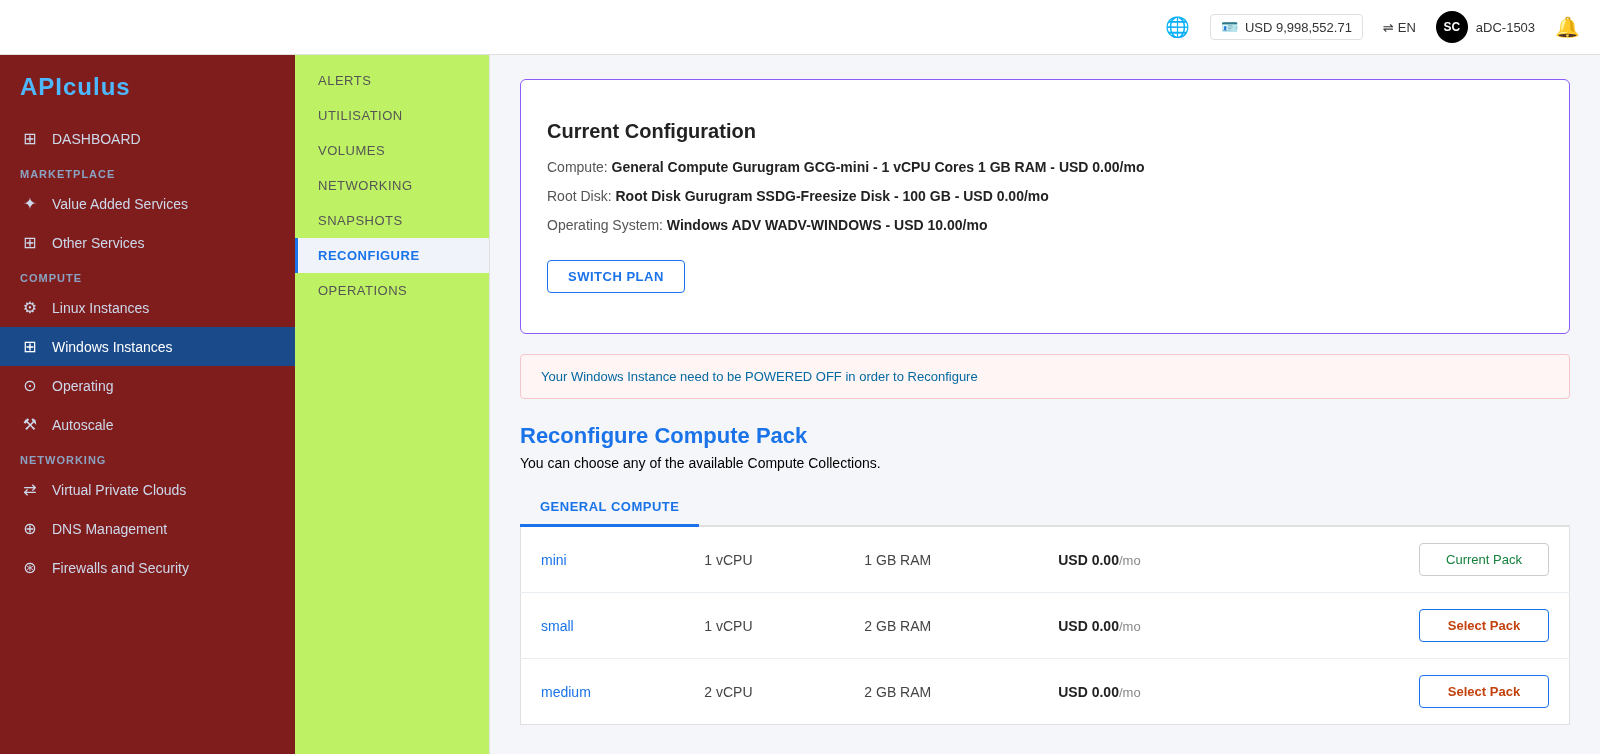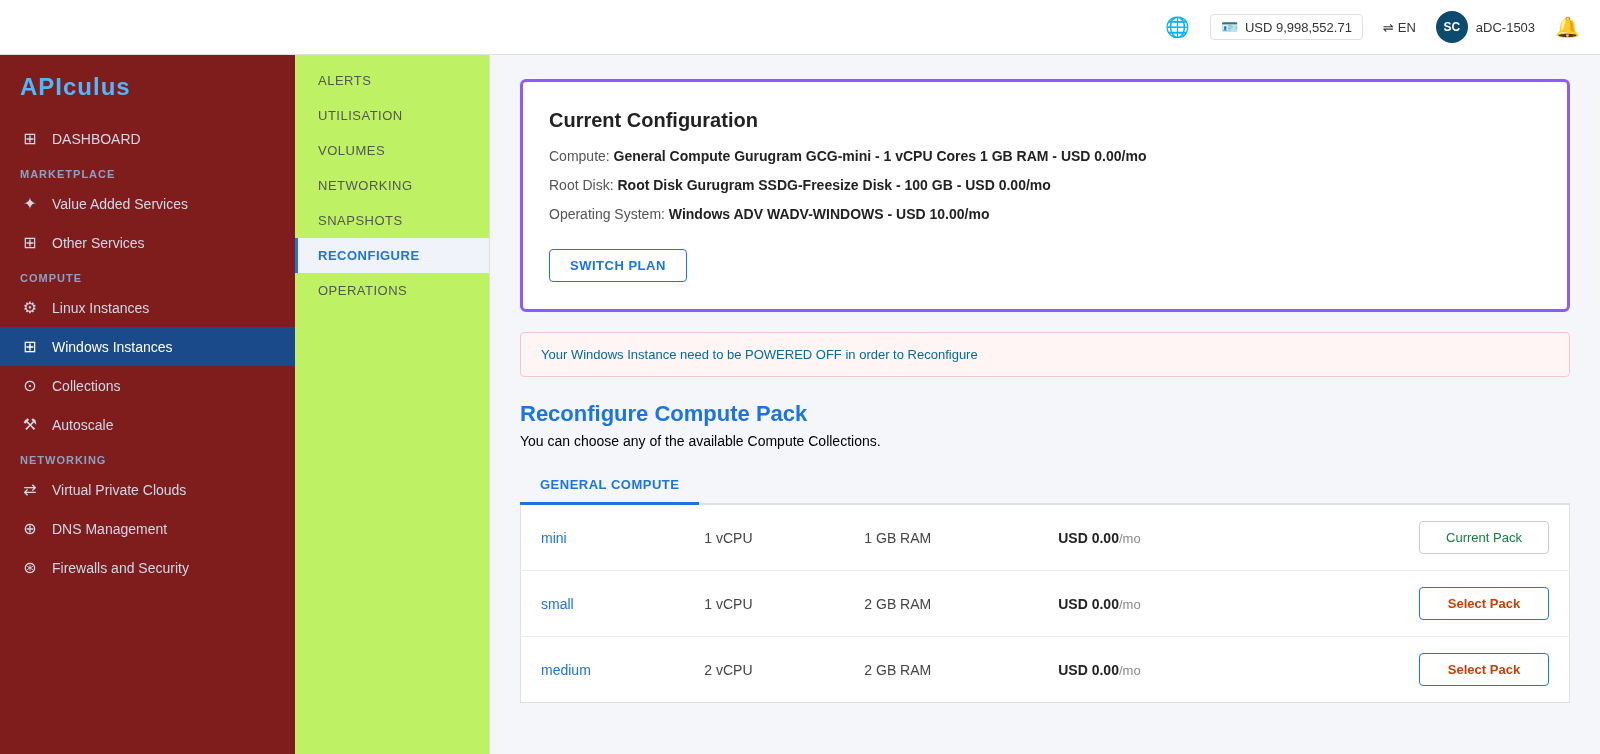--- a/index.html
+++ b/index.html
@@ -31,21 +31,21 @@
     .header-lang {
       display: flex; align-items: center; gap: 4px;
       font-size: 13px; color: #333; cursor: pointer;
     }
     .header-user {
       display: flex; align-items: center; gap: 8px;
       font-size: 13px; color: #333; cursor: pointer;
     }
     .user-avatar {
       width: 32px; height: 32px; border-radius: 50%;
-      background: #0c4a6e; color: #fff;
+      background: #000000; color: #fff;
       display: flex; align-items: center; justify-content: center;
       font-size: 12px; font-weight: bold;
     }
     .header-bell { font-size: 20px; color: #1a73e8; cursor: pointer; }
 
     
     .main-layout {
       display: flex;
       margin-top: 55px;
       height: calc(754px - 55px);
@@ -104,23 +104,23 @@
     .main-content {
       flex: 1;
       overflow-y: auto;
       background: #f4f6f9;
       padding: 24px 30px;
     }
 
     
     .config-card {
       background: #fff;
-      border: 3px solid #8b5cf6;
+      border: 1px solid #8b5cf6;
       border-radius: 6px;
-      padding: 27px 26px;
+      padding: 40px 26px;
       margin-bottom: 20px;
     }
     .config-title {
       font-size: 20px; font-weight: 600; color: #222;
       margin-bottom: 14px;
     }
     .config-row { font-size: 14px; color: #555; margin-bottom: 8px; line-height: 1.5; }
     .config-row strong { color: #222; }
     .switch-plan-btn {
       margin-top: 16px;
@@ -247,21 +247,21 @@
     <div class="sidebar-item">
       <span class="sidebar-item-icon">⚙</span>
       <span>Linux Instances</span>
     </div>
     <div class="sidebar-item active">
       <span class="sidebar-item-icon">⊞</span>
       <span>Windows Instances</span>
     </div>
     <div class="sidebar-item">
       <span class="sidebar-item-icon">⊙</span>
-      <span>Collections</span>
+      <span>Operating</span>
     </div>
     <div class="sidebar-item">
       <span class="sidebar-item-icon">⚒</span>
       <span>Autoscale</span>
     </div>
     <div class="sidebar-section-label">NETWORKING</div>
     <div class="sidebar-item">
       <span class="sidebar-item-icon">⇄</span>
       <span>Virtual Private Clouds</span>
     </div>

